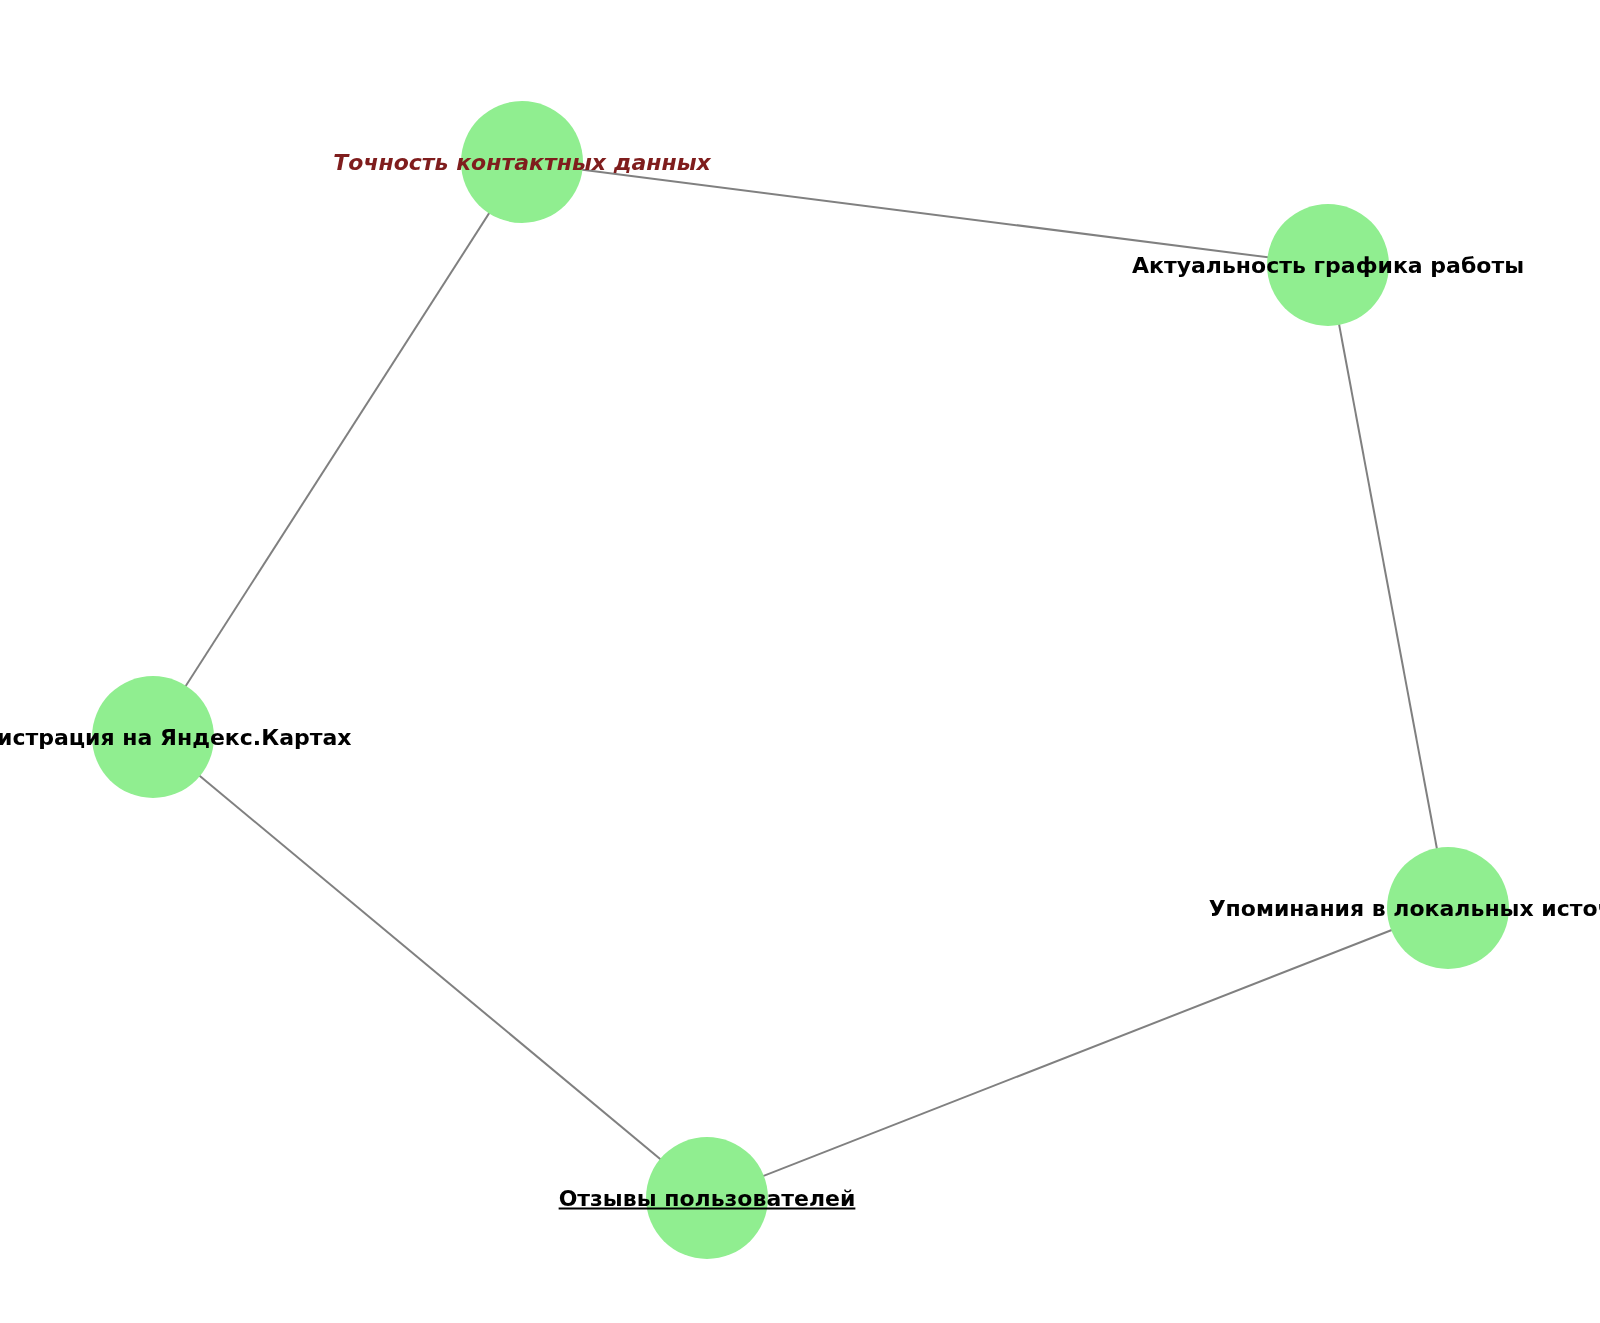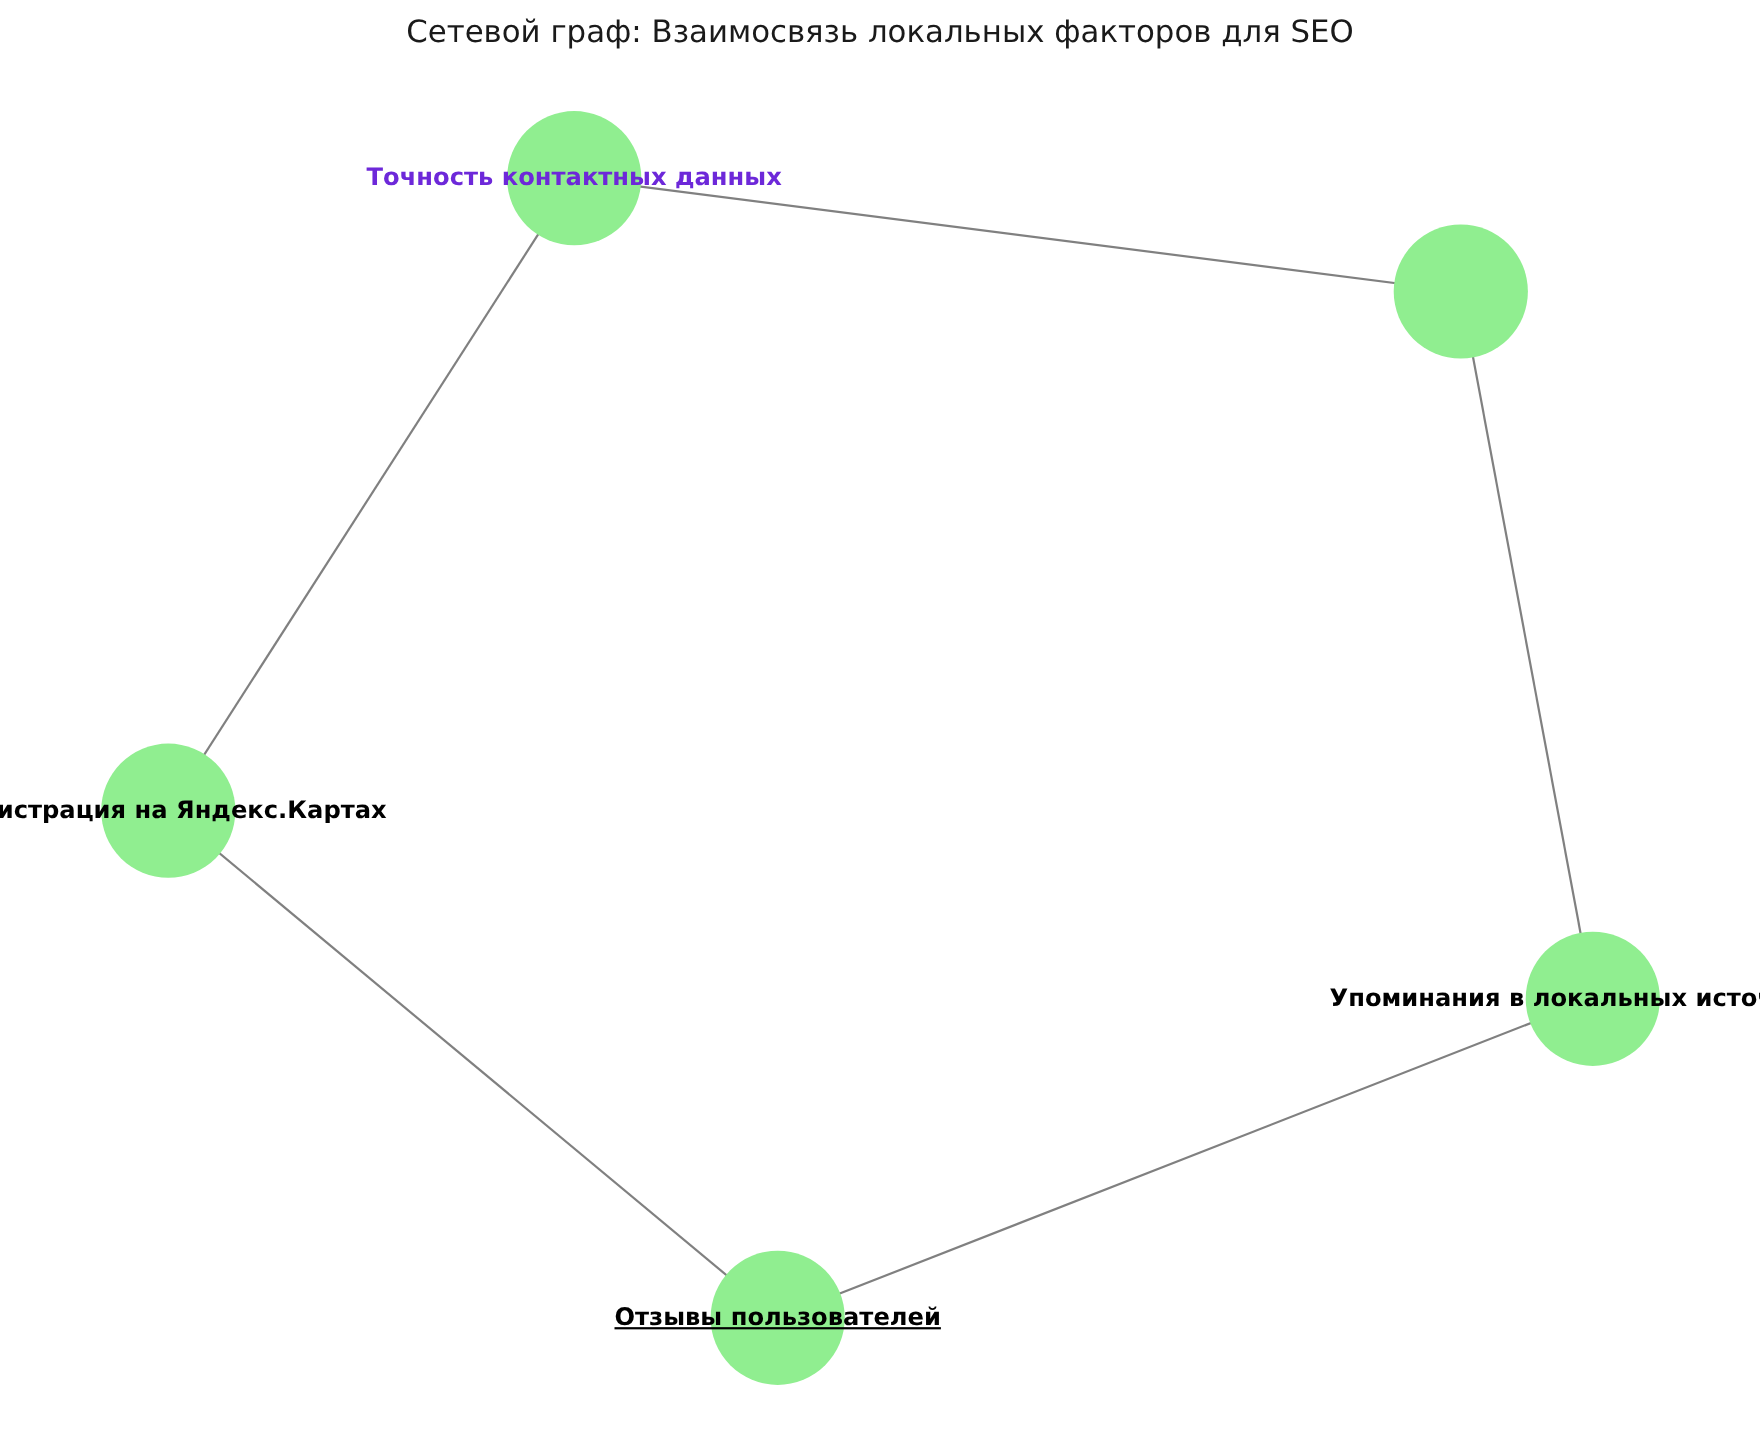--- a/index.html
+++ b/index.html
@@ -38,32 +38,32 @@
     white-space: nowrap;
     font-size: 22px;
     font-weight: bold;
     color: #000000;
   }
 </style>
 </head>
 <body>
 
 <div class="figure">
-  <div class="chart-title">Сетевой граф: Взаимосвязь локальных факторов для SEO</div>
 
   <svg id="graph-svg" viewBox="0 0 1600 1323">
       <line x1="522" y1="162" x2="1328" y2="265" stroke="#808080" stroke-width="2"></line>
       <line x1="1328" y1="265" x2="1448" y2="908" stroke="#808080" stroke-width="2"></line>
       <line x1="1448" y1="908" x2="707" y2="1198" stroke="#808080" stroke-width="2"></line>
       <line x1="707" y1="1198" x2="153" y2="737" stroke="#808080" stroke-width="2"></line>
       <line x1="153" y1="737" x2="522" y2="162" stroke="#808080" stroke-width="2"></line>
       <circle cx="522" cy="162" r="61" fill="#90ee90"></circle>
       <circle cx="1328" cy="265" r="61" fill="#90ee90"></circle>
       <circle cx="1448" cy="908" r="61" fill="#90ee90"></circle>
       <circle cx="707" cy="1198" r="61" fill="#90ee90"></circle>
       <circle cx="153" cy="737" r="61" fill="#90ee90"></circle>
     </svg>
 
-  <div class="node-label" style="left: 522px; top: 162px; color: #6d28d9;">Точность контактных данных</div>
+  <div class="node-label" style="left: 522px; top: 162px; color: #7f1d1d; font-style: italic;">Точность контактных данных</div>
+  <div class="node-label" style="left: 1328px; top: 265px; color: rgb(0, 0, 0);">Актуальность графика работы</div>
   <div class="node-label" style="left: 1448px; top: 908px; color: rgb(0, 0, 0);">Упоминания в локальных источниках</div>
   <div class="node-label" style="left: 707px; top: 1198px; color: rgb(0, 0, 0); text-decoration: underline;">Отзывы пользователей</div>
   <div class="node-label" style="left: 153px; top: 737px; color: rgb(0, 0, 0);">Регистрация на Яндекс.Картах</div>
 </div>
 
 </body></html>

